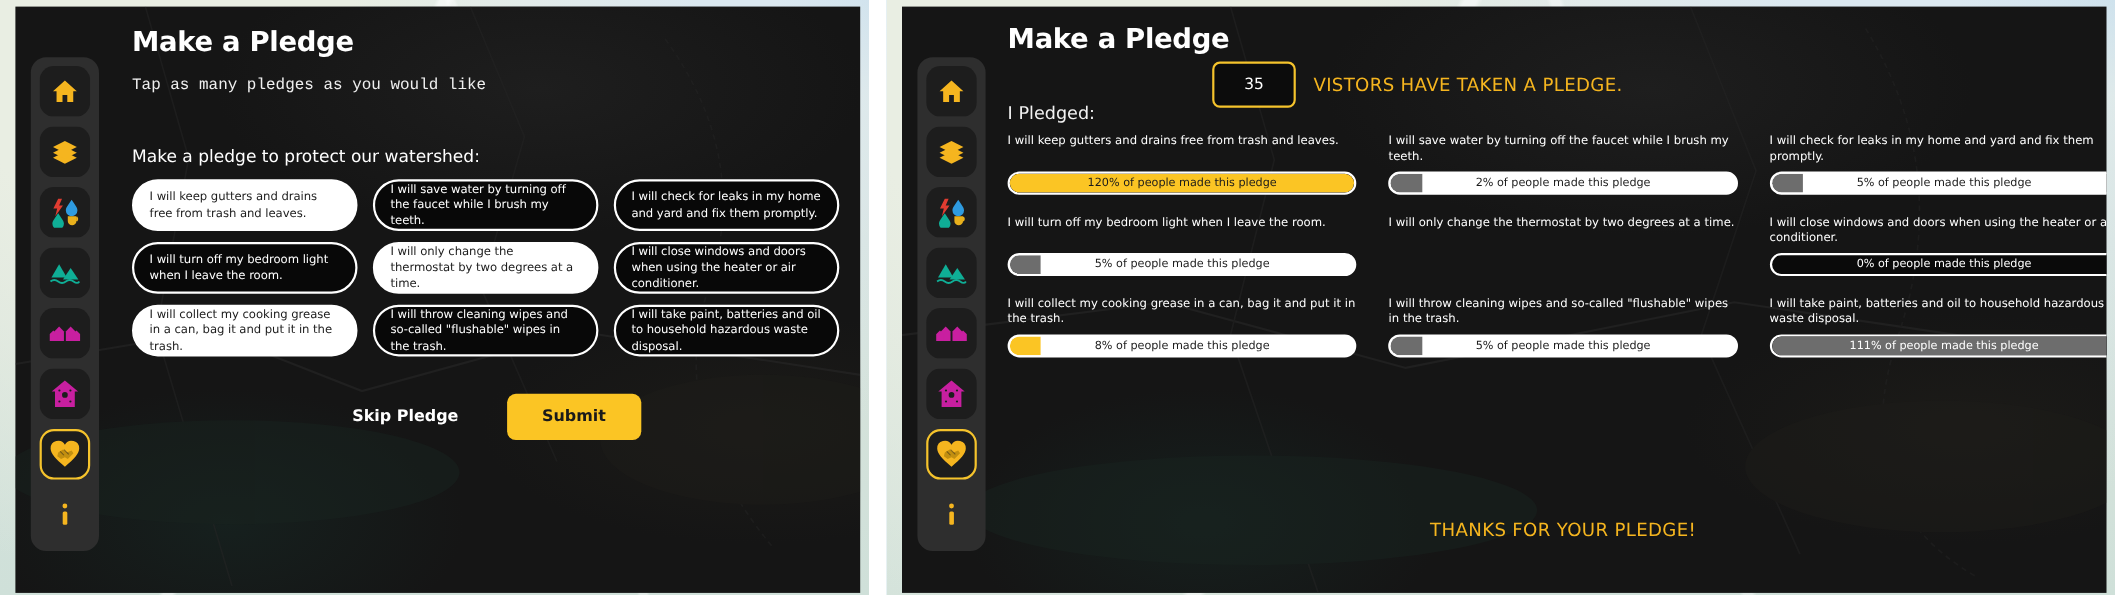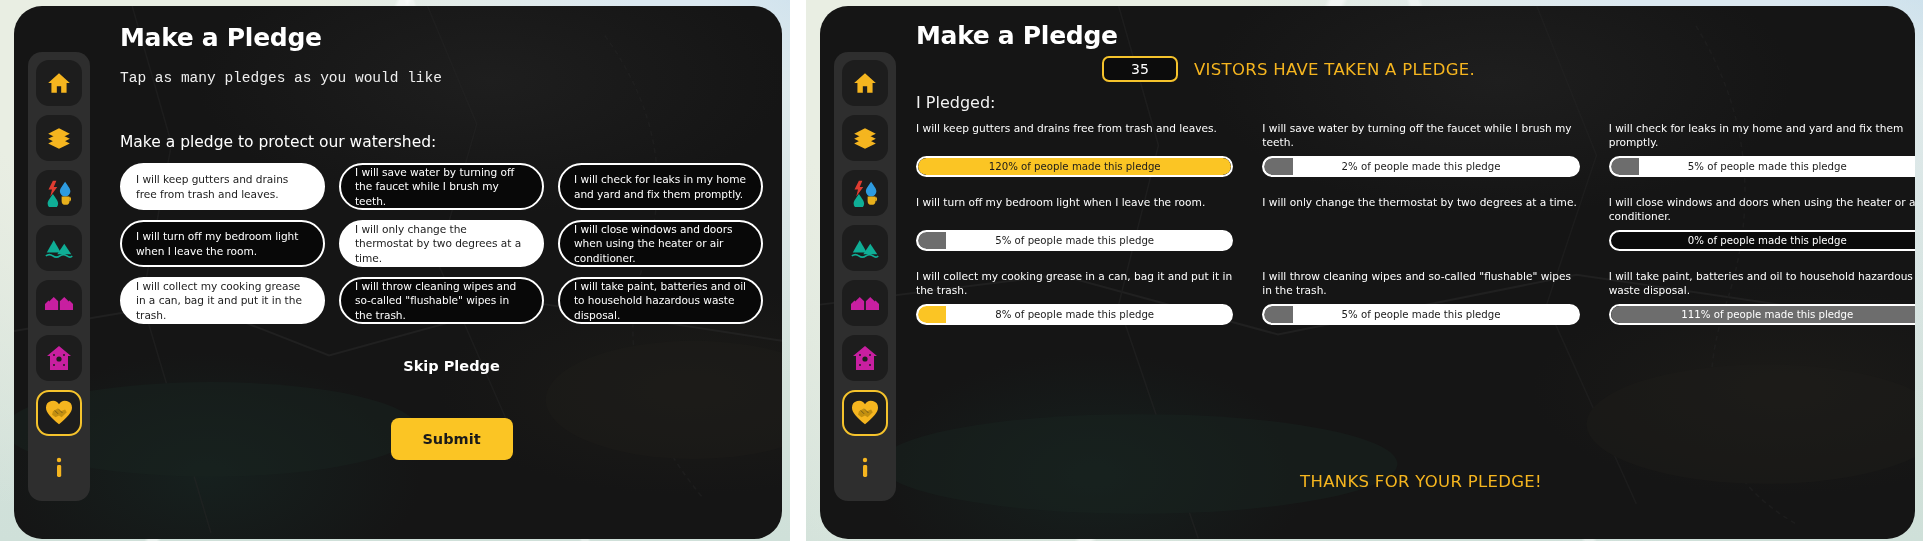--- a/index.html
+++ b/index.html
@@ -46,21 +46,20 @@
   
   .card {
     position: absolute;
     left: 14px; top: 6px; right: 6px; bottom: 0;
     background: #151515;
     background-image:
       radial-gradient(ellipse 420px 190px at 62% 14%, #1e1e1e 0%, rgba(30,30,30,0) 70%),
       radial-gradient(ellipse 300px 170px at 25% 88%, #16201e 0%, rgba(22,32,30,0) 72%),
       radial-gradient(ellipse 360px 150px at 88% 72%, #1c1b18 0%, rgba(28,27,24,0) 70%);
     overflow: hidden;
-    border-radius: 28px;
   }
   .panel-left .card  { left: 14px; top: 6px; right: 8px; bottom: 2px; }
   .panel-right .card { left: 14px; top: 6px; right: 8px; bottom: 2px; }
 
   
   .card-roads {
     position: absolute; inset: 0;
     opacity: .5;
     pointer-events: none;
   }
@@ -154,21 +153,20 @@
 
   
   .actions {
     position: absolute;
     left: 14px; top: 352px;
     width: 663px;
     display: flex;
     align-items: center;
     justify-content: center;
     gap: 44px;
-    flex-direction: column;
   }
   .skip-btn {
     color: #ffffff;
     font-weight: bold;
     font-size: 14.5px;
     font-family: "DejaVu Sans", sans-serif;
     background: transparent;
     border: none;
   }
   .submit-btn {
@@ -184,21 +182,21 @@
 
   
   .counter-row {
     position: absolute;
     left: 200px; top: 50px;
     display: flex;
     align-items: center;
     gap: 16px;
   }
   .counter-pill {
-    width: 76px; height: 26px;
+    width: 76px; height: 42px;
     border: 2px solid #f5c32c;
     border-radius: 7px;
     background: #0c0c0c;
     color: #ffffff;
     display: flex; align-items: center; justify-content: center;
     font-size: 14px;
     font-family: "DejaVu Sans", sans-serif;
   }
   .counter-text {
     color: #f5b51f;

